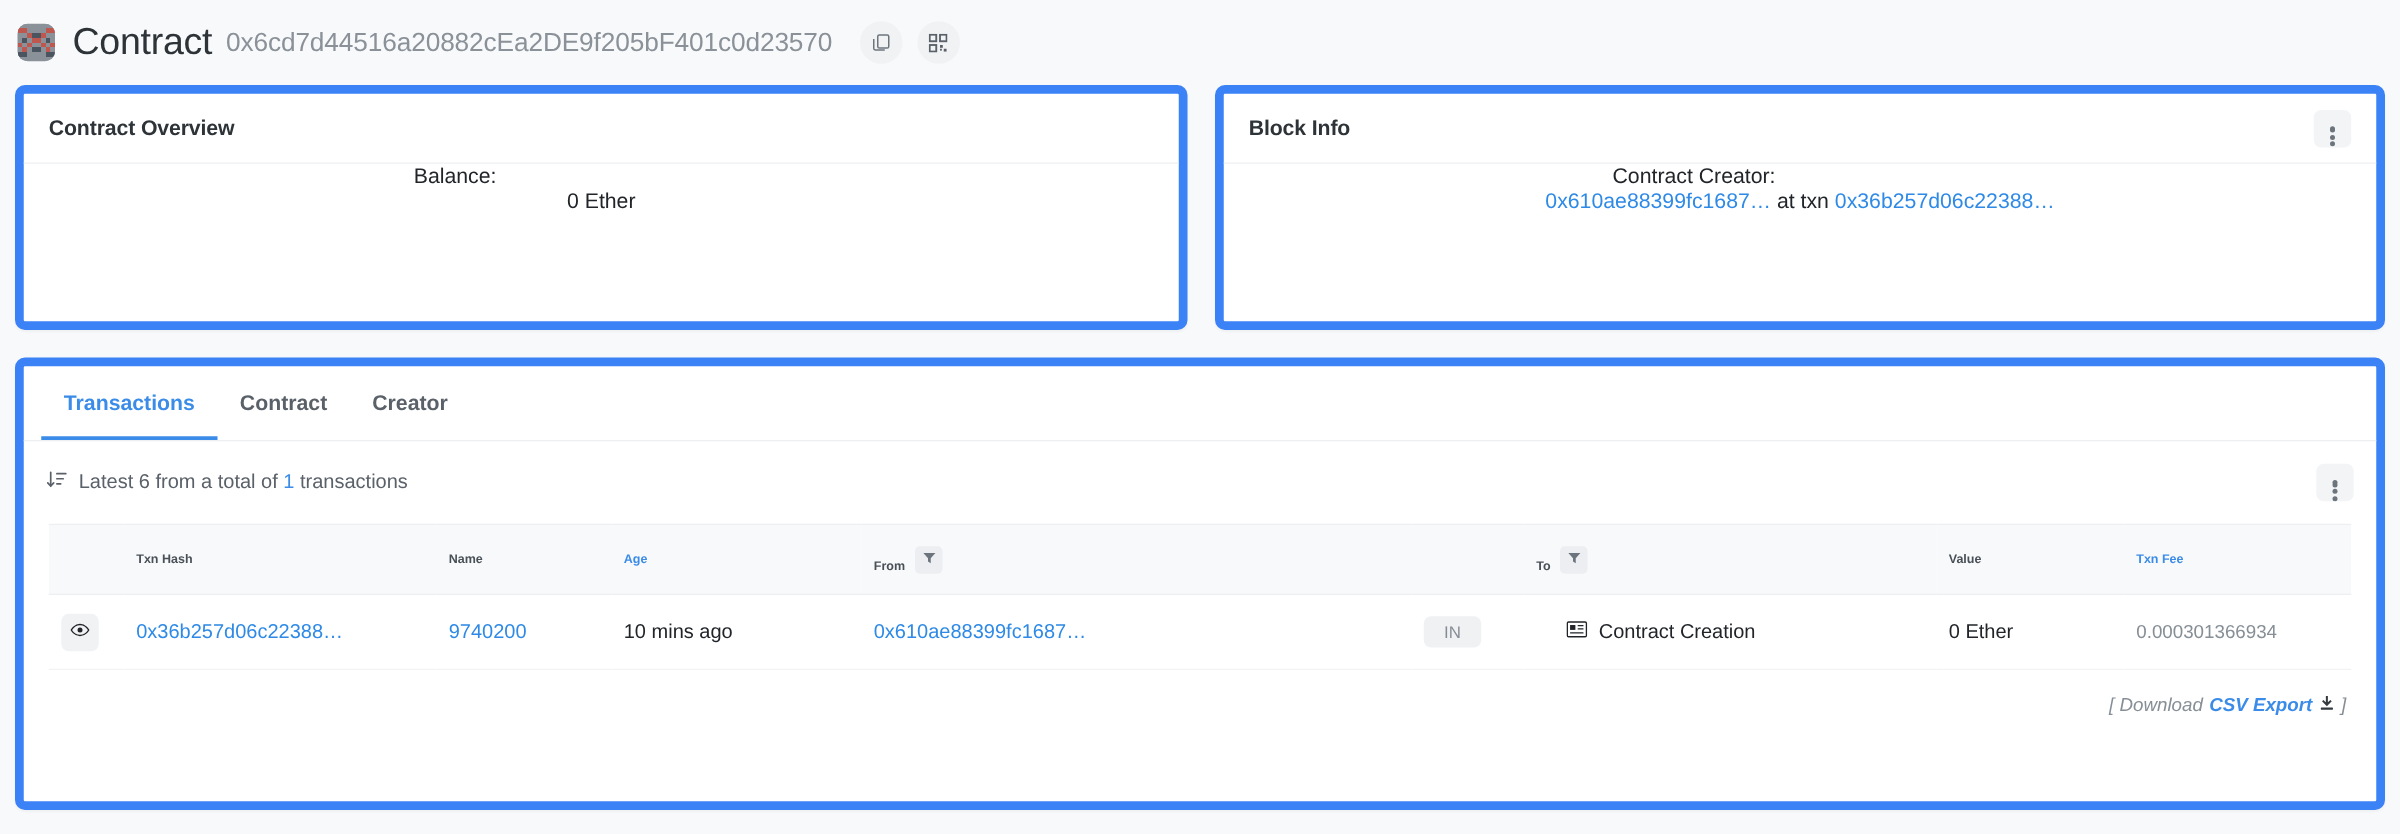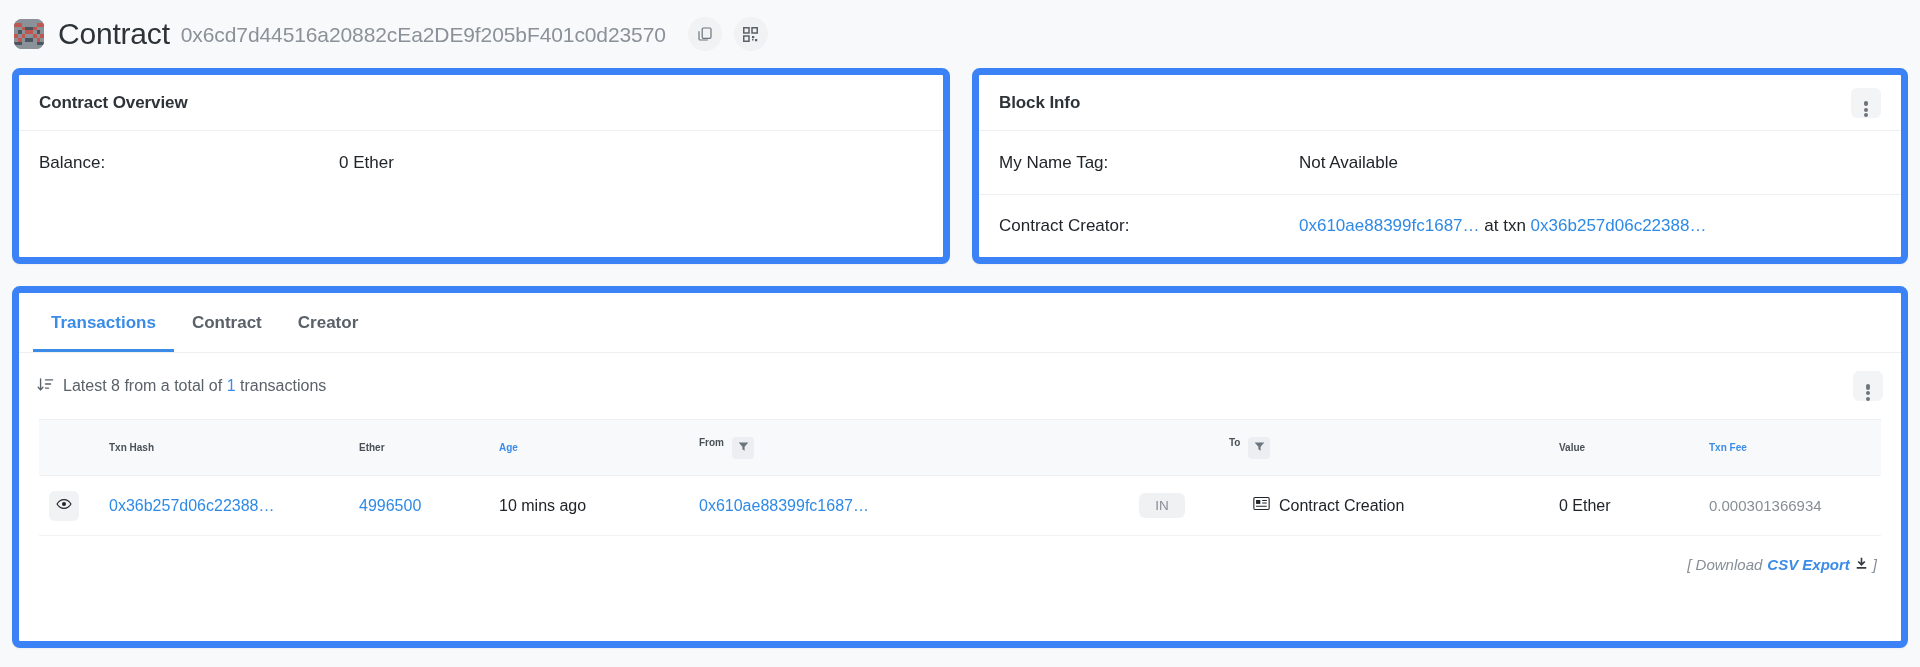--- a/index.html
+++ b/index.html
@@ -64,20 +64,21 @@
   .kebab-btn span {
     display: block; width: 4px; height: 4px; border-radius: 50%;
     background: #6c757d; margin: 1.6px 0;
   }
   .kebab-inner { display: flex; flex-direction: column; align-items: center; }
 
   .info-row {
     display: flex; align-items: center;
     padding: 0 20px; height: 63px;
     font-size: 17px;
+    flex-direction: column;
   }
   .info-row + .info-row { border-top: 1px solid #edf0f2; }
   .info-label { color: #212529; width: 300px; flex: 0 0 auto; }
   .mi-label { width: 300px; }
   .info-value { color: #212529; }
   .link { color: #2e8ae6; text-decoration: none; cursor: pointer; }
   .mid-text { color: #212529; }
 
   
   .card-tabs { margin-top: 22px; width: 100%; min-height: 362px; }
@@ -105,21 +106,21 @@
   
   table { width: calc(100% - 40px); margin: 0 20px; border-collapse: collapse; }
   thead tr { background: #f8f9fa; }
   thead th {
     font-size: 10px; font-weight: 700; color: #495057;
     text-align: left; height: 56px; padding: 0 10px;
     border-top: 1px solid #edf0f2; border-bottom: 1px solid #edf0f2;
     white-space: nowrap;
   }
   thead th.sortable { color: #3b8ce8; cursor: pointer; }
-  .th-inner { display: inline-flex; align-items: flex-start; gap: 8px; }
+  .th-inner { display: inline-flex; align-items: flex-end; gap: 8px; }
   .filter-btn {
     width: 22px; height: 22px; border-radius: 4px; background: #eceef1;
     border: none; cursor: pointer;
     display: inline-flex; align-items: center; justify-content: center;
   }
   tbody td {
     height: 60px; padding: 0 10px; font-size: 16px;
     color: #212529; vertical-align: middle;
     border-bottom: 1px solid #f1f3f5;
   }
@@ -231,24 +232,20 @@
         <h2>Block Info</h2>
         <button class="kebab-btn">
           <span class="kebab-inner">
             <span></span>
               <span></span>
               <span></span>
           </span>
         </button>
       </div>
       <div class="info-row">
-        <span class="info-label mi-label">My Name Tag:</span>
-        <span class="info-value">Not Available</span>
-      </div>
-      <div class="info-row">
         <span class="info-label mi-label">Contract Creator:</span>
         <span class="info-value">
           <a class="link">0x610ae88399fc1687…</a>
           <span class="mid-text">at txn</span>
           <a class="link">0x36b257d06c22388…</a>
         </span>
       </div>
     </section>
   </div>
 
@@ -264,37 +261,37 @@
       <div class="sub-left">
         <span>
           <svg width="17" height="17" viewBox="0 0 20 20" fill="none" stroke="#5a6169" stroke-width="1.6" stroke-linecap="round">
             <path d="M4.2 3.5v12.6"></path>
               <path d="M1.4 13.3l2.8 2.9 2.8-2.9"></path>
             <path d="M10 4.6h8.4"></path>
               <path d="M10 9.4h6"></path>
               <path d="M10 14.2h3.6"></path>
           </svg>
         </span>
-        <span class="sub-text"><span>Latest 8 from a total of</span> <b>1</b> <span>transactions</span></span>
+        <span class="sub-text"><span>Latest 6 from a total of</span> <b>1</b> <span>transactions</span></span>
       </div>
       <button class="kebab-btn">
         <span class="kebab-inner">
           <span></span>
             <span></span>
             <span></span>
         </span>
       </button>
     </div>
 
     <table>
       <thead>
         <tr>
           <th class="col-eye"></th>
           <th class="col-hash">Txn Hash</th>
-          <th class="col-block">Ether</th>
+          <th class="col-block">Name</th>
           <th class="col-age sortable">Age</th>
           <th class="col-from">
             <span class="th-inner">
               <span>From</span>
               <button class="filter-btn">
                 <span>
                   <svg width="11" height="11" viewBox="0 0 16 16" fill="#6c757d">
                     <path d="M1 2h14l-5.4 6.2V14L6.4 12V8.2z"></path>
                   </svg>
                 </span>
@@ -327,21 +324,21 @@
                   <path d="M1.3 10S4.4 4.5 10 4.5 18.7 10 18.7 10 15.6 15.5 10 15.5 1.3 10 1.3 10z"></path>
                   <circle cx="10" cy="10" r="2.5" fill="#212529" stroke="none"></circle>
                 </svg>
               </span>
             </button>
           </td>
           <td class="col-hash">
             <a class="link">0x36b257d06c22388…</a>
           </td>
           <td class="col-block">
-            <a class="link">4996500</a>
+            <a class="link">9740200</a>
           </td>
           <td class="col-age">10 mins ago</td>
           <td class="col-from">
             <a class="link">0x610ae88399fc1687…</a>
           </td>
           <td class="col-inout">
             <span class="inout-badge">IN</span>
           </td>
           <td class="col-to">
             <span class="to-cell">

